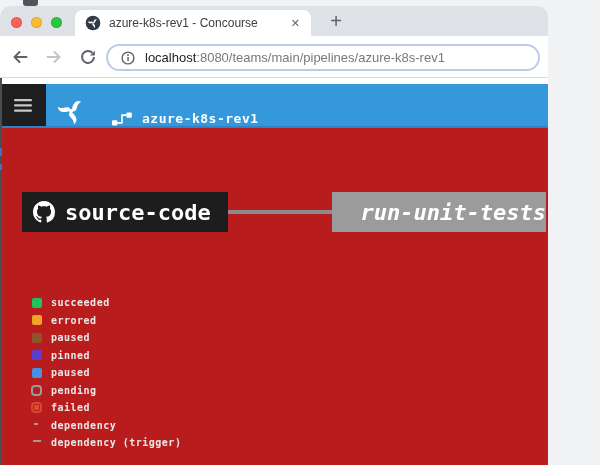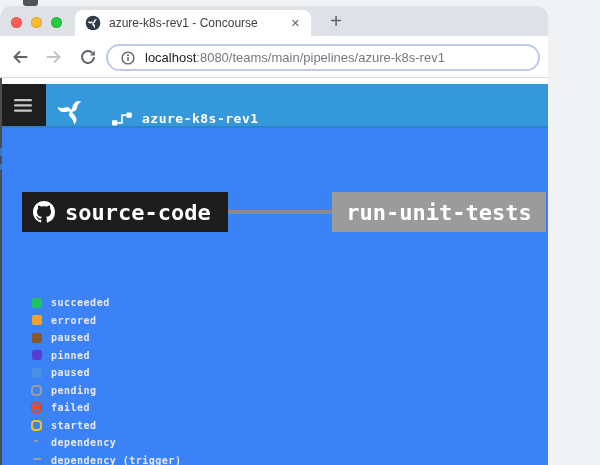--- a/index.html
+++ b/index.html
@@ -40,21 +40,21 @@
   .c-logo{margin-left:10px;}
   .crumb-icon{margin-left:26px;}
   .crumb-name{margin-left:10px;color:#fff;font-family:"DejaVu Sans Mono","Liberation Mono",monospace;
               font-weight:bold;font-size:13px;letter-spacing:0.5px;}
   .graph{position:absolute;left:0;right:0;top:44px;bottom:0;}
   .node{position:absolute;height:40px;display:flex;align-items:center;
         font-family:"DejaVu Sans Mono","Liberation Mono",monospace;font-weight:bold;
         font-size:22px;color:#fff;white-space:nowrap;}
   .node-resource{left:22px;top:64px;width:206px;padding-left:11px;}
   .node-resource .gh{margin-right:10px;display:flex;}
-  .node-job{left:332px;top:64px;width:214px;justify-content:center;}
+  .node-job{left:332px;top:64px;width:214px;justify-content:flex-end;font-style:italic;}
   .edge{position:absolute;left:228px;top:82px;width:104px;height:4px;}
   
   .legend{position:absolute;left:8px;top:166px;width:230px;}
   .legend-row{height:17.5px;display:flex;align-items:center;padding-left:24px;}
   .legend-ic{width:19px;display:flex;align-items:center;}
   .sq{width:10px;height:10px;border-radius:2px;}
   .box{width:11px;height:11px;border:2px solid;border-radius:4px;margin-left:-1px;
        display:flex;align-items:center;justify-content:center;}
   .box .inner{width:5px;height:5px;border-radius:1px;}
   .dash{height:2px;background:#9b9b9b;align-self:flex-end;margin-bottom:3px;}
@@ -147,21 +147,21 @@
             <svg width="20" height="14" viewBox="0 0 20 14">
               <rect x="0" y="8.2" width="5.4" height="5.4" rx="1" fill="#fff"></rect>
               <rect x="14.4" y="0.4" width="5.4" height="5.4" rx="1" fill="#fff"></rect>
               <path d="M5.4 10.9 H10 V3.1 H14.4" fill="none" stroke="#fff" stroke-width="1.6"></path>
             </svg>
           </span>
           <span class="crumb-name">azure-k8s-rev1</span>
         </div>
       </div>
 
-      <div class="graph" style="background-color: #3b82f6;">
+      <div class="graph" style="background-color: #b91c1c;">
 
         <div class="edge" style="background-color: rgb(139, 139, 139);"></div>
 
         <div class="node node-resource" style="background-color: rgb(29, 29, 29);">
           <span class="gh">
             <svg width="22" height="22" viewBox="0 0 16 16" fill="#ffffff">
               <path d="M8 0C3.58 0 0 3.58 0 8c0 3.54 2.29 6.53 5.47 7.59.4.07.55-.17.55-.38 0-.19-.01-.82-.01-1.49-2.01.37-2.53-.49-2.69-.94-.09-.23-.48-.94-.82-1.13-.28-.15-.68-.52-.01-.53.63-.01 1.08.58 1.23.82.72 1.21 1.87.87 2.33.66.07-.52.28-.87.51-1.07-1.78-.2-3.64-.89-3.64-3.95 0-.87.31-1.59.82-2.15-.08-.2-.36-1.02.08-2.12 0 0 .67-.21 2.2.82.64-.18 1.32-.27 2-.27s1.36.09 2 .27c1.53-1.04 2.2-.82 2.2-.82.44 1.1.16 1.92.08 2.12.51.56.82 1.27.82 2.15 0 3.07-1.87 3.75-3.65 3.95.29.25.54.73.54 1.48 0 1.07-.01 1.93-.01 2.2 0 .21.15.46.55.38A8.01 8.01 0 0 0 16 8c0-4.42-3.58-8-8-8z"></path>
             </svg>
           </span>
           <span>source-code</span>
@@ -211,26 +211,20 @@
           <div class="legend-row">
             <span class="legend-ic">
                 <span class="box" style="border-color: rgb(209, 74, 54);">
                   <span class="inner" style="background-color: rgb(232, 73, 47);"></span>
                 </span>
               </span>
             <span class="legend-label">failed</span>
           </div>
           <div class="legend-row">
             <span class="legend-ic">
-                <span class="box" style="border-color: rgb(241, 196, 15);"></span>
-              </span>
-            <span class="legend-label">started</span>
-          </div>
-          <div class="legend-row">
-            <span class="legend-ic">
                 <span class="dash dash-s" style="background-color: rgb(155, 155, 155);"></span>
               </span>
             <span class="legend-label">dependency</span>
           </div>
           <div class="legend-row">
             <span class="legend-ic">
                 <span class="dash dash-l" style="background-color: rgb(155, 155, 155);"></span>
               </span>
             <span class="legend-label">dependency (trigger)</span>
           </div>

